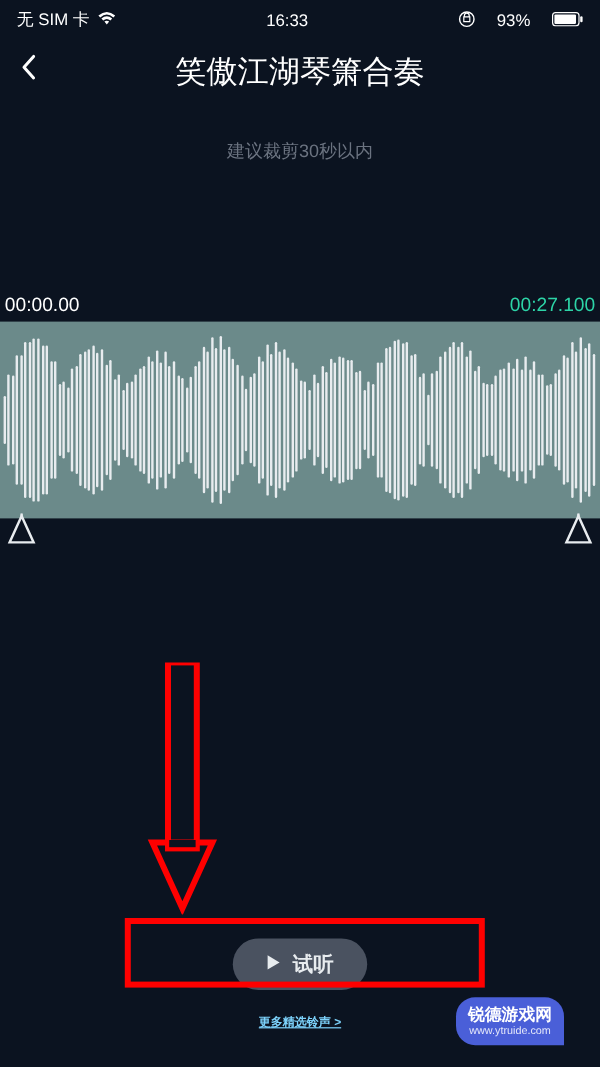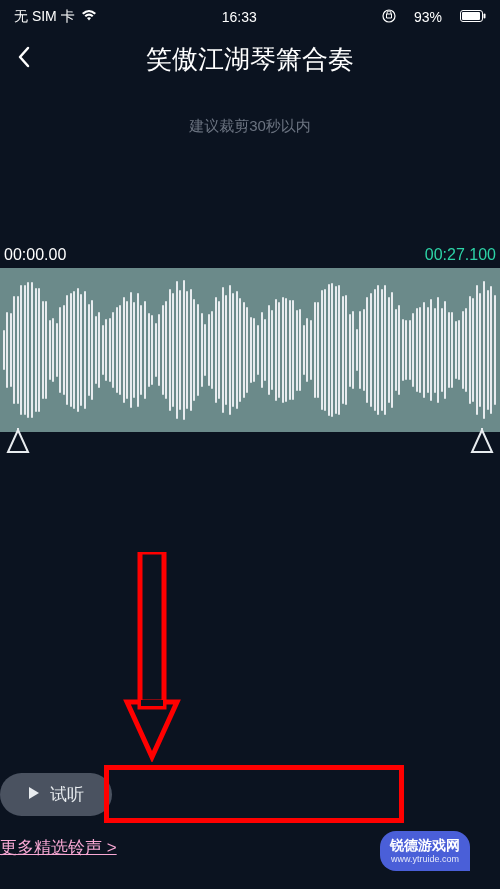--- a/index.html
+++ b/index.html
@@ -115,21 +115,22 @@
     .handle-left { left: 6px; }
     .handle-right { right: 6px; }
     .handle svg { display: block; }
     .bottom-section {
       position: absolute;
       bottom: 30px;
       left: 0;
       right: 0;
       display: flex;
       flex-direction: column;
-      align-items: flex-start;
+      align-items: center;
+      font-weight: bold;
     }
     .preview-btn {
       background: #4a5260;
       color: #e8ecef;
       border-radius: 22px;
       padding: 10px 28px;
       font-size: 17px;
       display: flex;
       align-items: center;
       gap: 10px;
@@ -140,22 +141,22 @@
       color: #e8ecef;
       border-radius: 28px;
       padding: 14px 0;
       width: 280px;
       text-align: center;
       font-size: 18px;
       text-decoration: underline;
       margin-bottom: 24px;
     }
     .more-link {
-      color: #f9a8d4;
-      font-size: 17px;
+      color: #7dd3fc;
+      font-size: 10px;
       text-decoration: underline;
     }
     
     .anno-arrow {
       position: absolute;
       left: 122px;
       top: 552px;
       pointer-events: none;
     }
     .anno-box {

